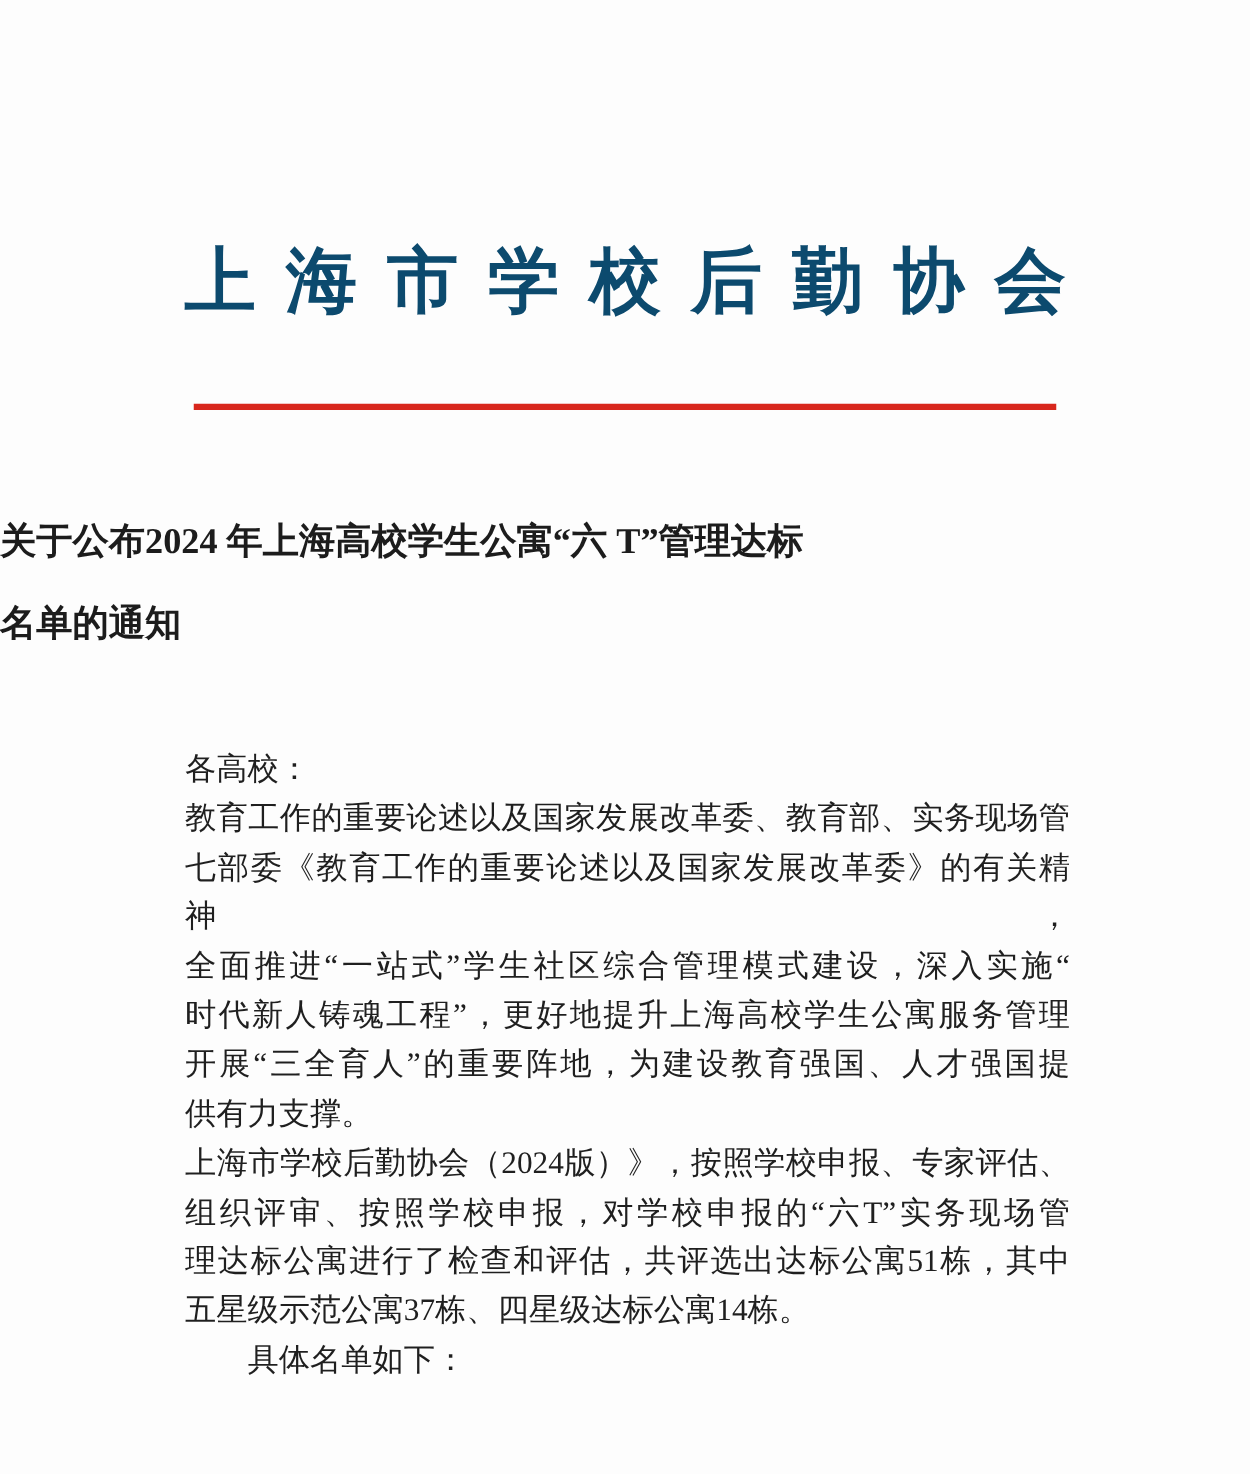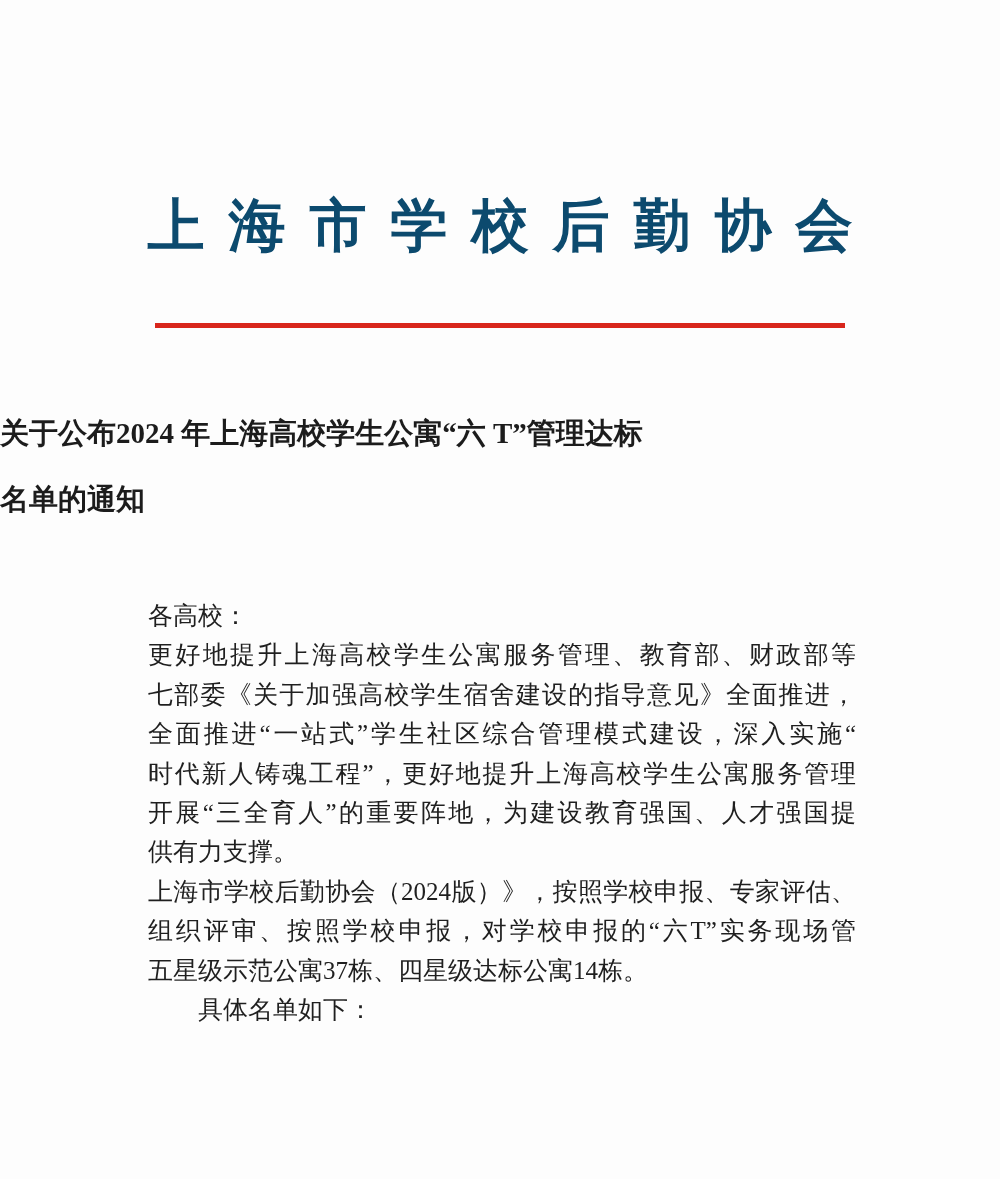--- a/index.html
+++ b/index.html
@@ -84,25 +84,26 @@
 
   <div class="red-divider"></div>
 
   <div class="doc-title">
     <div class="t-line1">关于公布2024 年上海高校学生公寓“六 T”管理达标</div>
     <div class="t-line2">名单的通知</div>
   </div>
 
   <div class="doc-body">
     <div class="line">各高校：</div>
-    <div class="line fill">更好地提升上海高校学生公寓服务管理、教育部、财政部等</div>
-    <div class="line fill">七部委《关于加强高校学生宿舍建设的指导意见》全面推进，</div>
+    <div class="line fill">教育工作的重要论述以及国家发展改革委、教育部、实务现场管</div>
+    <div class="line fill">七部委《教育工作的重要论述以及国家发展改革委》的有关精神，</div>
     <div class="line fill">全面推进“一站式”学生社区综合管理模式建设，深入实施“</div>
     <div class="line fill">时代新人铸魂工程”，更好地提升上海高校学生公寓服务管理</div>
     <div class="line fill">开展“三全育人”的重要阵地，为建设教育强国、人才强国提</div>
     <div class="line">供有力支撑。</div>
     <div class="line fill">上海市学校后勤协会（2024版）》，按照学校申报、专家评估、</div>
     <div class="line fill">组织评审、按照学校申报，对学校申报的“六T”实务现场管</div>
+    <div class="line fill">理达标公寓进行了检查和评估，共评选出达标公寓51栋，其中</div>
     <div class="line">五星级示范公寓37栋、四星级达标公寓14栋。</div>
     <div class="line indent">具体名单如下：</div>
   </div>
 
 </div>
 
 </body></html>

